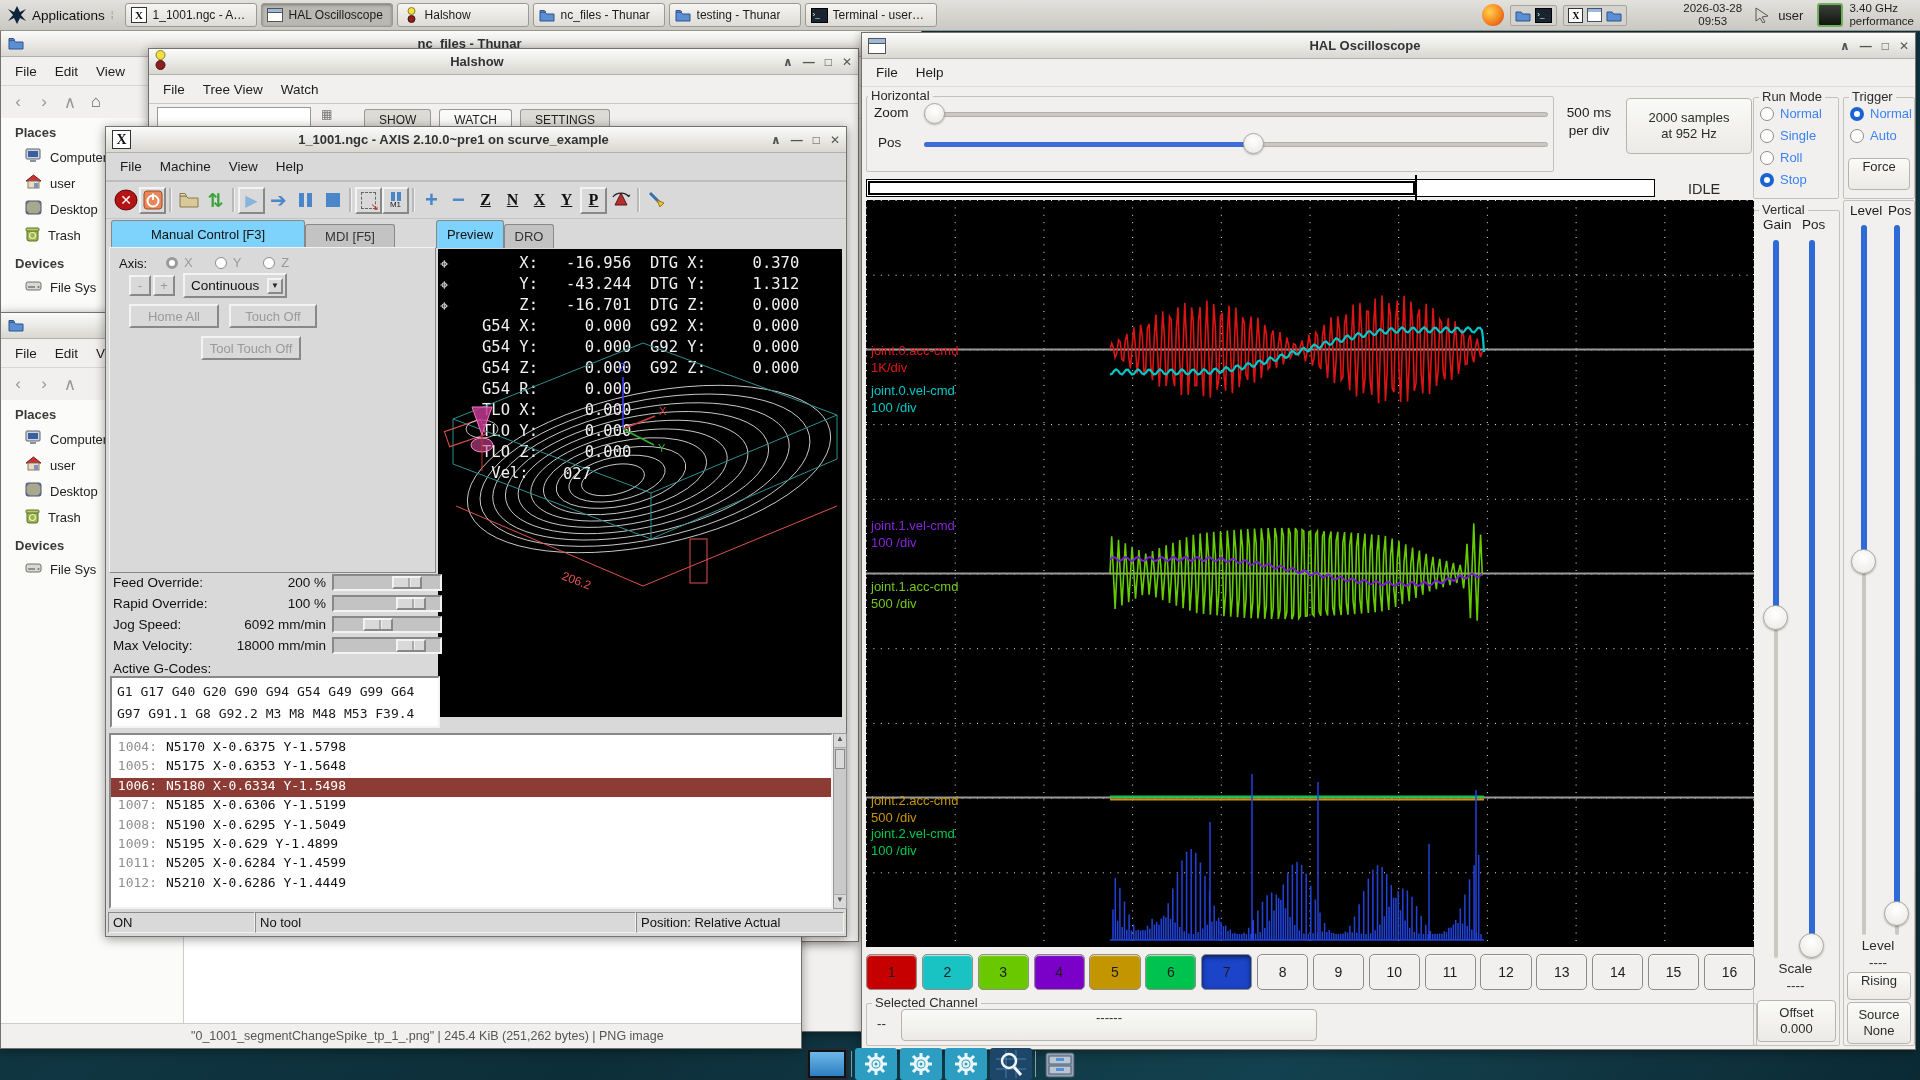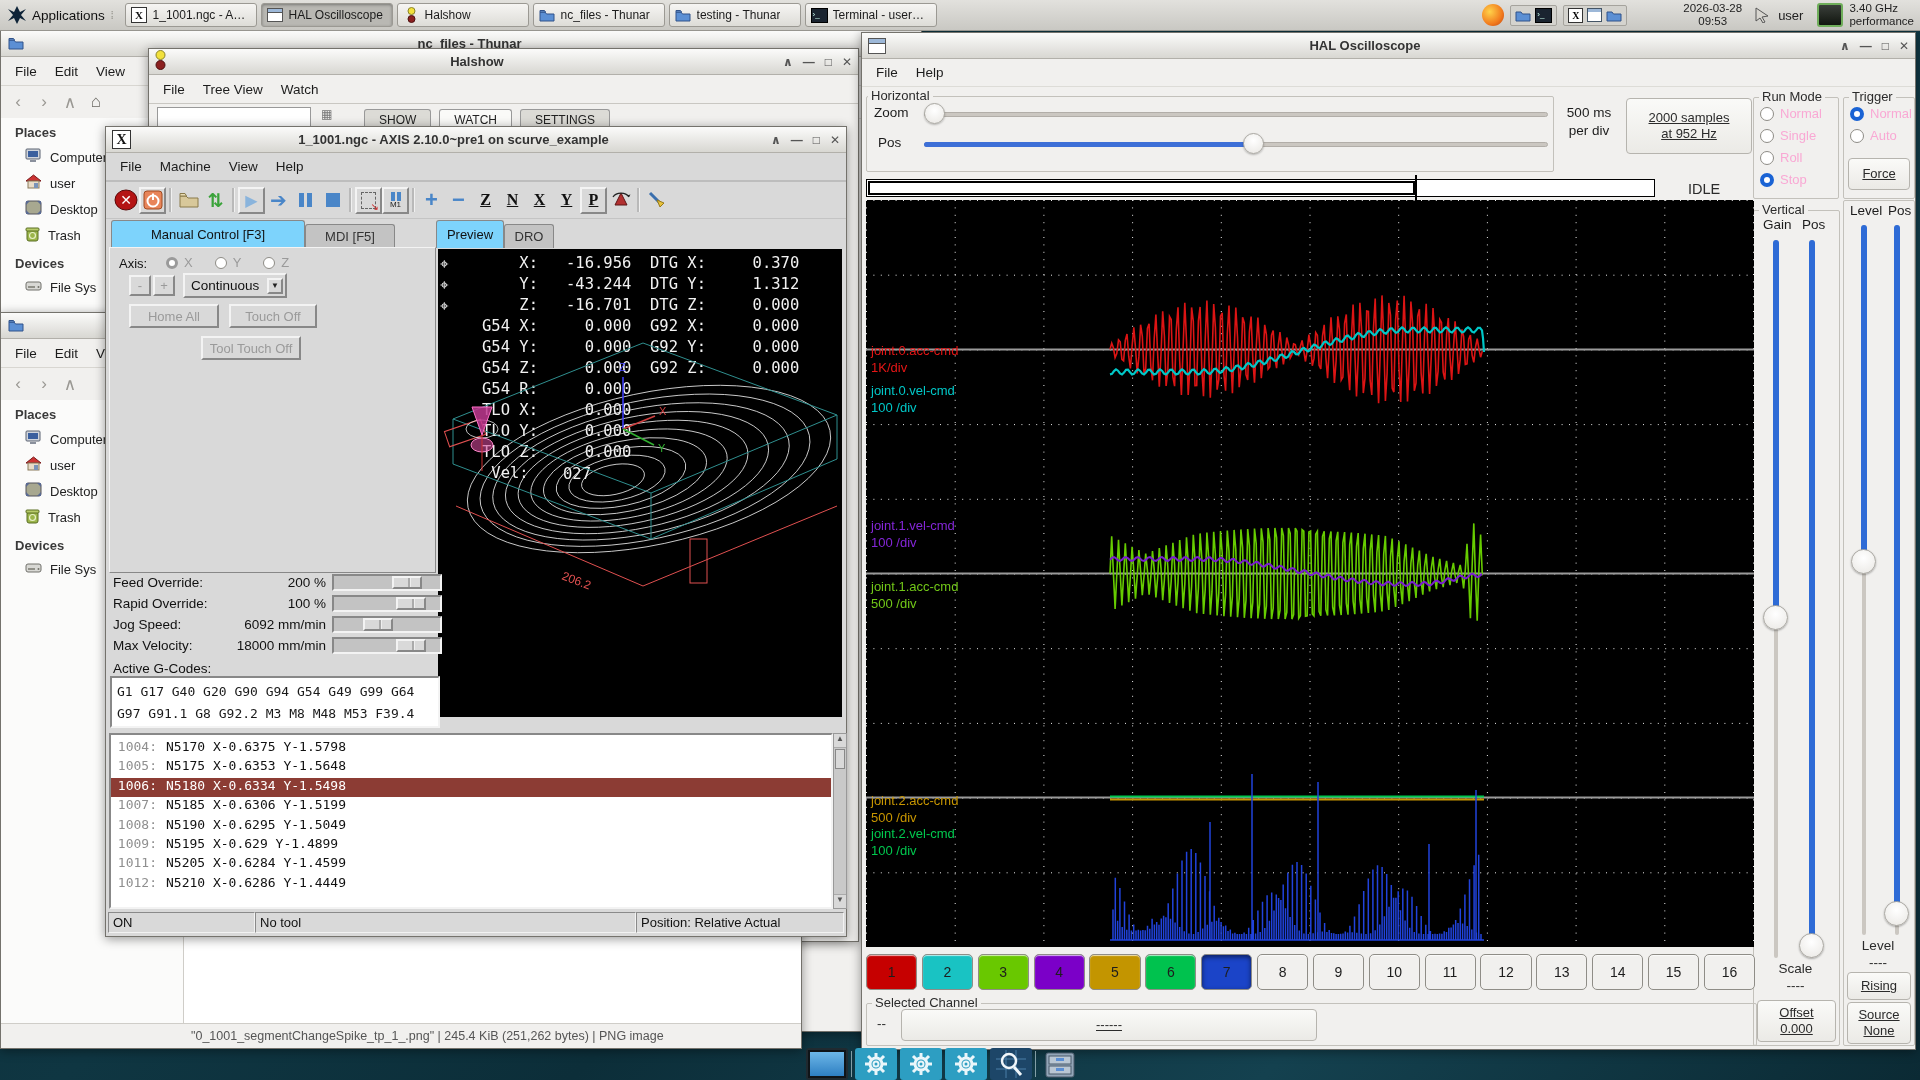--- a/index.html
+++ b/index.html
@@ -14,24 +14,24 @@
     white-space:nowrap;overflow:hidden;}
   .tctl{display:flex;gap:10px;color:#555;font-size:12px;font-weight:bold;}
   .tctl span{cursor:default;}
   .menubar{display:flex;align-items:center;gap:2px;padding:0 6px;}
   .menu-item{font-size:13.5px;color:#1c1c1c;padding:4px 8px;}
   .frame{position:absolute;border:1px solid #c3c1bb;border-radius:2px;}
   .flabel{position:absolute;top:-9px;left:5px;background:#f1f0ee;padding:0 3px;font-size:13px;color:#2b2b2b;white-space:nowrap;}
   .radio-row{position:absolute;display:flex;align-items:center;gap:6px;}
   .radio{width:14px;height:14px;border-radius:50%;background:#fff;border:1px solid #8e8c86;box-sizing:border-box;}
   .radio.sel{border:4px solid #1a63d4;}
-  .rlabel{font-size:13px;color:#f9a8d4;white-space:nowrap;}
+  .rlabel{font-size:13px;color:#3b82f6;white-space:nowrap;}
   .gbtn{position:absolute;background:linear-gradient(#fafaf8,#ebeae6);border:1px solid #b6b4ae;
-    border-radius:4px;font-size:13px;color:#2b2b2b;display:flex;align-items:center;justify-content:center;
-    text-align:center;line-height:16px;text-decoration:underline;}
+    border-radius:4px;font-size:13px;color:#2b2b2b;display:flex;justify-content:center;
+    text-align:center;line-height:16px;}
   
   .hsl{position:absolute;height:22px;}
   .hsl .track{position:absolute;left:0;right:0;top:9px;height:5px;border-radius:3px;background:#cbc7c1;border:1px solid #b2aea8;box-sizing:border-box;}
   .hsl .fill{position:absolute;top:9px;height:5px;border-radius:3px;background:#3d6fd7;}
   .hsl .knob{position:absolute;top:0;width:21px;height:21px;border-radius:50%;
     background:radial-gradient(circle at 50% 35%,#ffffff,#e8e6e2);border:1px solid #a9a7a1;box-sizing:border-box;box-shadow:0 1px 2px rgba(0,0,0,.25);}
   
   .vsl{position:absolute;width:22px;}
   .vsl .vtrack{position:absolute;top:0;bottom:0;left:9px;width:4px;border-radius:2px;background:#cbc7c1;}
   .vsl .vfill{position:absolute;left:8px;width:6px;border-radius:3px;background:#2e6bd6;}

